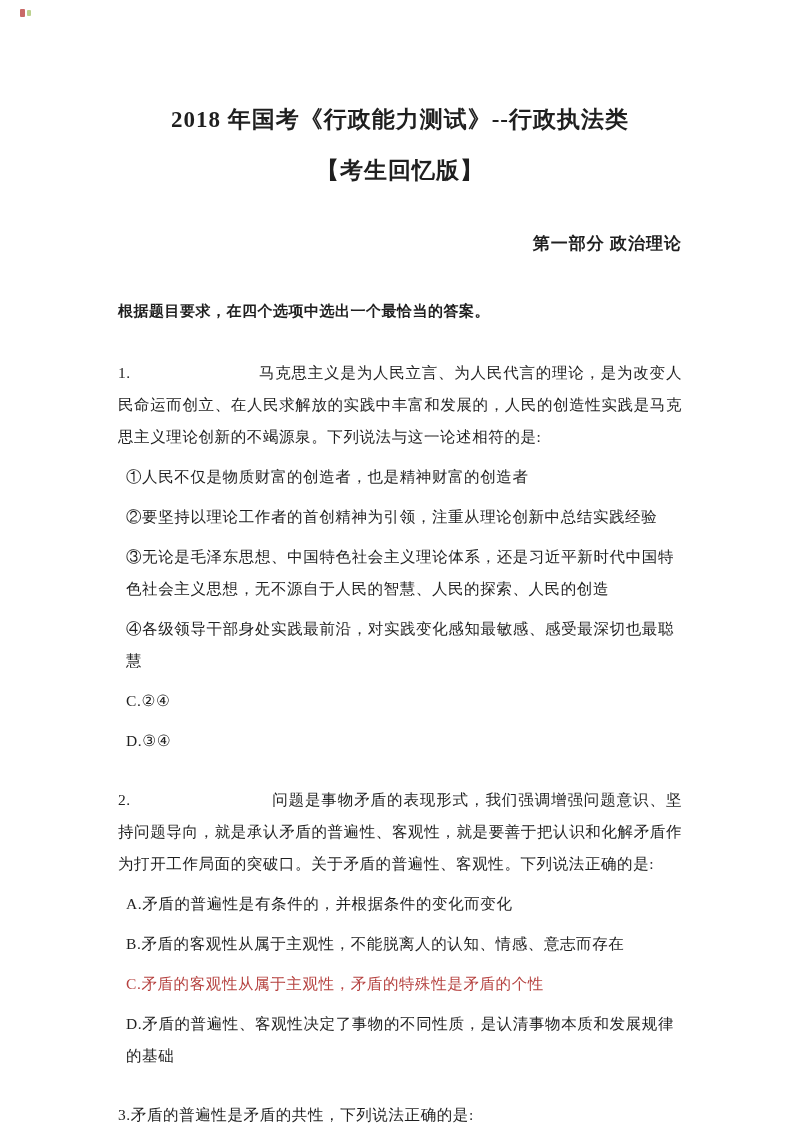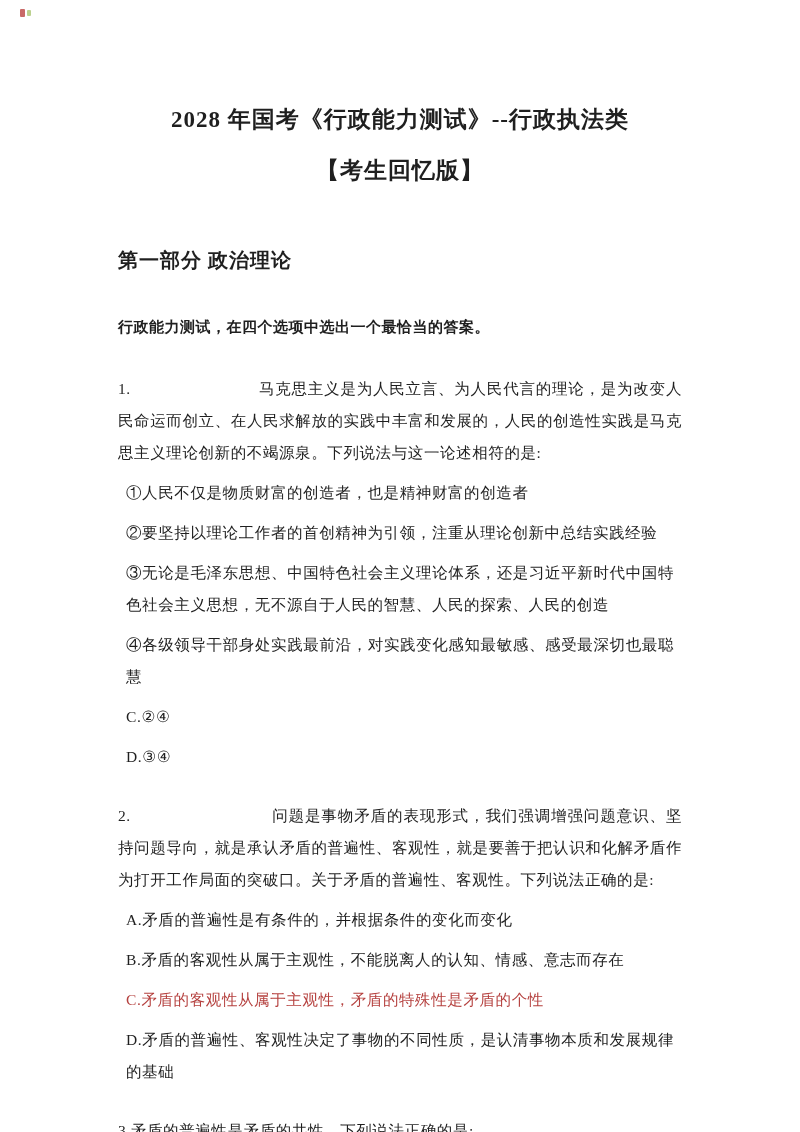--- a/index.html
+++ b/index.html
@@ -30,24 +30,24 @@
   }
   .doc-title {
     margin-top: 94px;
     text-align: center;
     font-weight: bold;
     font-size: 23px;
     line-height: 51px;
     letter-spacing: 1px;
   }
   .section-heading {
-    margin-top: 51px;
-    text-align: left;
+    margin-top: 35px;
+    text-align: right;
     font-weight: bold;
-    font-size: 20px;
+    font-size: 17px;
     line-height: 26px;
     letter-spacing: 1px;
   }
   .instruction {
     margin-top: 42px;
     font-weight: bold;
     font-size: 15px;
     line-height: 24px;
     letter-spacing: 0.5px;
   }
@@ -92,27 +92,27 @@
 <span class="scan-artifact">
   <svg width="14" height="13" viewBox="0 0 14 13">
     <rect x="1" y="2" width="5" height="8" rx="1" fill="#c0504d"></rect>
     <rect x="8" y="3" width="4" height="6" rx="1" fill="#9bbb59" opacity="0.8"></rect>
   </svg>
 </span>
 
 <div class="page">
 
   <div class="doc-title">
-    <div>2028 年国考《行政能力测试》--行政执法类</div>
+    <div>2018 年国考《行政能力测试》--行政执法类</div>
     <div>【考生回忆版】</div>
   </div>
 
   <div class="section-heading">第一部分 政治理论</div>
 
-  <div class="instruction">行政能力测试，在四个选项中选出一个最恰当的答案。</div>
+  <div class="instruction">根据题目要求，在四个选项中选出一个最恰当的答案。</div>
 
   <div class="question q-0">
     <p class="stem"><span>1.</span><span class="stem-spacer"></span><span>马克思主义是为人民立言、为人民代言的理论，是为改变人民命运而创立、在人民求解放的实践中丰富和发展的，人民的创造性实践是马克思主义理论创新的不竭源泉。下列说法与这一论述相符的是:</span></p>
     <p class="item-line">①人民不仅是物质财富的创造者，也是精神财富的创造者</p>
     <p class="item-line">②要坚持以理论工作者的首创精神为引领，注重从理论创新中总结实践经验</p>
     <p class="item-line">③无论是毛泽东思想、中国特色社会主义理论体系，还是习近平新时代中国特色社会主义思想，无不源自于人民的智慧、人民的探索、人民的创造</p>
     <p class="item-line">④各级领导干部身处实践最前沿，对实践变化感知最敏感、感受最深切也最聪慧</p>
     <p class="option-line">C.②④</p>
     <p class="option-line">D.③④</p>
   </div>

